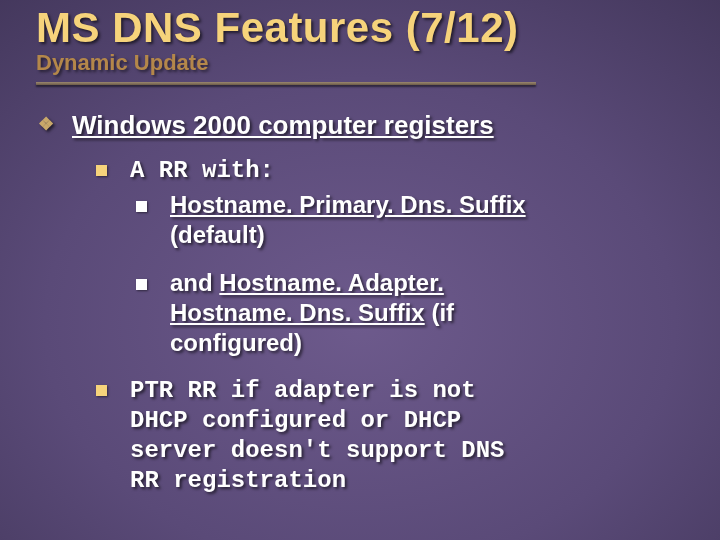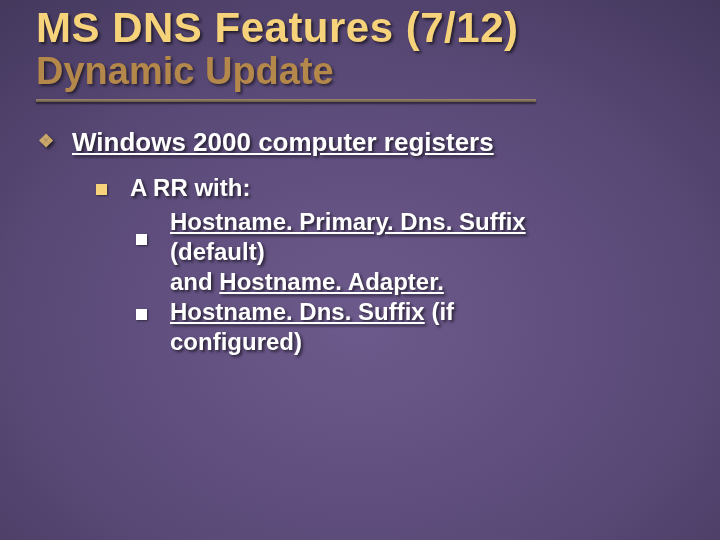--- a/index.html
+++ b/index.html
@@ -23,21 +23,21 @@
   }
   .title {
     font-size: 42px;
     font-weight: bold;
     color: #f6d37b;
     padding-top: 4px;
     letter-spacing: 0.5px;
     text-shadow: 2px 2px 3px rgba(0,0,0,0.6);
   }
   .subtitle {
-    font-size: 38px;
+    font-size: 22px;
     font-weight: bold;
     color: #b4874a;
     margin-top: -2px;
     text-shadow: 2px 2px 3px rgba(0,0,0,0.5);
   }
   .rule {
     margin-top: 6px;
     height: 3px;
     background: linear-gradient(to bottom, #9a876f 0%, #6b5a48 100%);
     box-shadow: 0 2px 2px rgba(0,0,0,0.5);
@@ -65,35 +65,36 @@
   .lvl1 .text { flex: 1; color: #fff; text-decoration: underline; }
   .lvl2-wrap {
     margin-left: 60px;
     margin-top: 6px;
     font-size: 24px;
   }
   .lvl2 {
     display: flex;
     align-items: flex-start;
     margin-bottom: 4px;
+    font-family: Liberation Mono, monospace;
   }
   .lvl2 .bullet {
     flex: 0 0 34px;
     line-height: 28px;
   }
   .lvl2 .bullet .sq { display:inline-block; width:11px; height:11px; background:#f6d37b; margin-top:9px; box-shadow: 1px 1px 2px rgba(0,0,0,0.5);}
   .lvl2 .text { flex: 1; color:#fff; }
   .lvl3-wrap {
     margin-left: 40px;
     margin-top: 2px;
   }
   .lvl3 {
     display: flex;
-    align-items: center;
-    margin-bottom: 0;
+    align-items: flex-start;
+    margin-bottom: 18px;
   }
   .lvl3 .bullet {
     flex: 0 0 34px;
     line-height: 28px;
   }
   .lvl3 .bullet .sq { display:inline-block; width:11px; height:11px; background:#ffffff; margin-top:9px; box-shadow: 1px 1px 2px rgba(0,0,0,0.5);}
   .lvl3 .text { flex: 1; color:#fff; }
   .ul { text-decoration: underline; }
 </style>
 </head>
@@ -122,16 +123,20 @@
         <div class="lvl3">
           <div class="bullet"><span class="sq"></span></div>
           <div class="text"><span class="ul">Hostname. Primary. Dns. Suffix</span><span> (default)</span></div>
         </div>
         <div class="lvl3">
           <div class="bullet"><span class="sq"></span></div>
           <div class="text"><span>and </span><span class="ul">Hostname. Adapter. Hostname. Dns. Suffix</span><span> (if configured)</span></div>
         </div>
       </div>
 
+      <div class="lvl2" style="margin-top:4px;">
+        <div class="bullet"><span class="sq"></span></div>
+        <div class="text">PTR RR if adapter is not DHCP configured or DHCP server doesn't support DNS RR registration</div>
+      </div>
 
     </div>
   </div>
 </div>
 
 </body></html>

